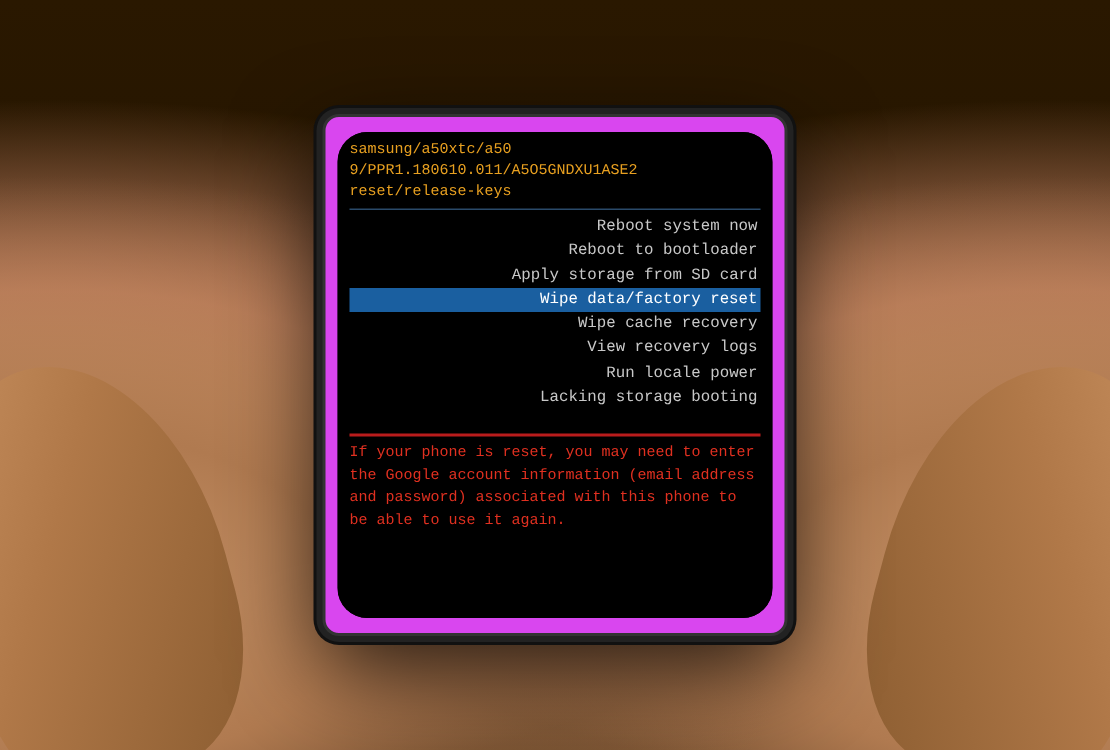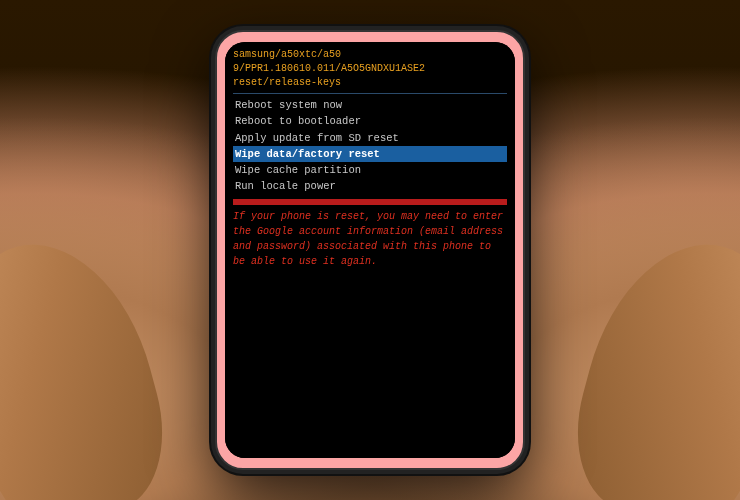--- a/index.html
+++ b/index.html
@@ -33,23 +33,23 @@
         radial-gradient(ellipse at 95% 80%, #c8956a 0%, #b07a50 20%, transparent 50%),
         radial-gradient(ellipse at 5% 60%, #d4a070 0%, #c08060 25%, transparent 55%),
         radial-gradient(ellipse at 95% 60%, #d4a070 0%, #c08060 25%, transparent 55%),
         linear-gradient(to bottom, #2a1800 0%, #1a0f00 100%);
     }
 
     
     .phone {
       position: relative;
       width: 310px;
-      height: 440px;
-      background: #fca5a5;
-      border-radius: 28px;
+      height: 348px;
+      background: #d946ef;
+      border-radius: 11px;
       border: 2px solid #333;
       box-shadow:
         0 0 0 4px #222,
         0 0 0 6px #111,
         0 20px 60px rgba(0,0,0,0.8);
       overflow: hidden;
       z-index: 10;
     }
 
     
@@ -87,36 +87,36 @@
       margin: 3px 0;
     }
 
     
     .menu-item {
       font-size: 10.5px;
       line-height: 1.55;
       color: #c8c8c8;
       padding: 0 2px;
       white-space: nowrap;
+      text-align: right;
     }
 
     .menu-item.selected {
       background-color: #1a5fa0;
       color: #ffffff;
-      font-weight: bold;
+      font-weight: normal;
       display: block;
       width: 100%;
     }
 
     
     .warning-section {
-      margin-top: 4px;
-      border-top: 6px solid #b91c1c;
+      margin-top: 16px;
+      border-top: 2px solid #b91c1c;
       padding-top: 4px;
-      font-style: italic;
     }
 
     .warning-text {
       color: #e03020;
       font-size: 10px;
       line-height: 1.5;
     }
 
     
     .side-button-right {
@@ -203,24 +203,26 @@
       <div class="recovery-content">
 
         <div class="header-line">samsung/a50xtc/a50</div>
         <div class="header-line">9/PPR1.180610.011/A5O5GNDXU1ASE2</div>
         <div class="header-line">reset/release-keys</div>
 
         <hr class="divider">
 
         <div class="menu-item">Reboot system now</div>
         <div class="menu-item">Reboot to bootloader</div>
-        <div class="menu-item">Apply update from SD reset</div>
+        <div class="menu-item">Apply storage from SD card</div>
         <div class="menu-item selected">Wipe data/factory reset</div>
-        <div class="menu-item">Wipe cache partition</div>
+        <div class="menu-item">Wipe cache recovery</div>
+        <div class="menu-item">View recovery logs</div>
         <div class="menu-item">Run locale power</div>
+        <div class="menu-item">Lacking storage booting</div>
 
         <div class="warning-section">
           <div class="warning-text">If your phone is reset, you may need to enter the Google account information (email address and password) associated with this phone to be able to use it again.</div>
         </div>
 
       </div>
     </div>
   </div>
 </div>
 

